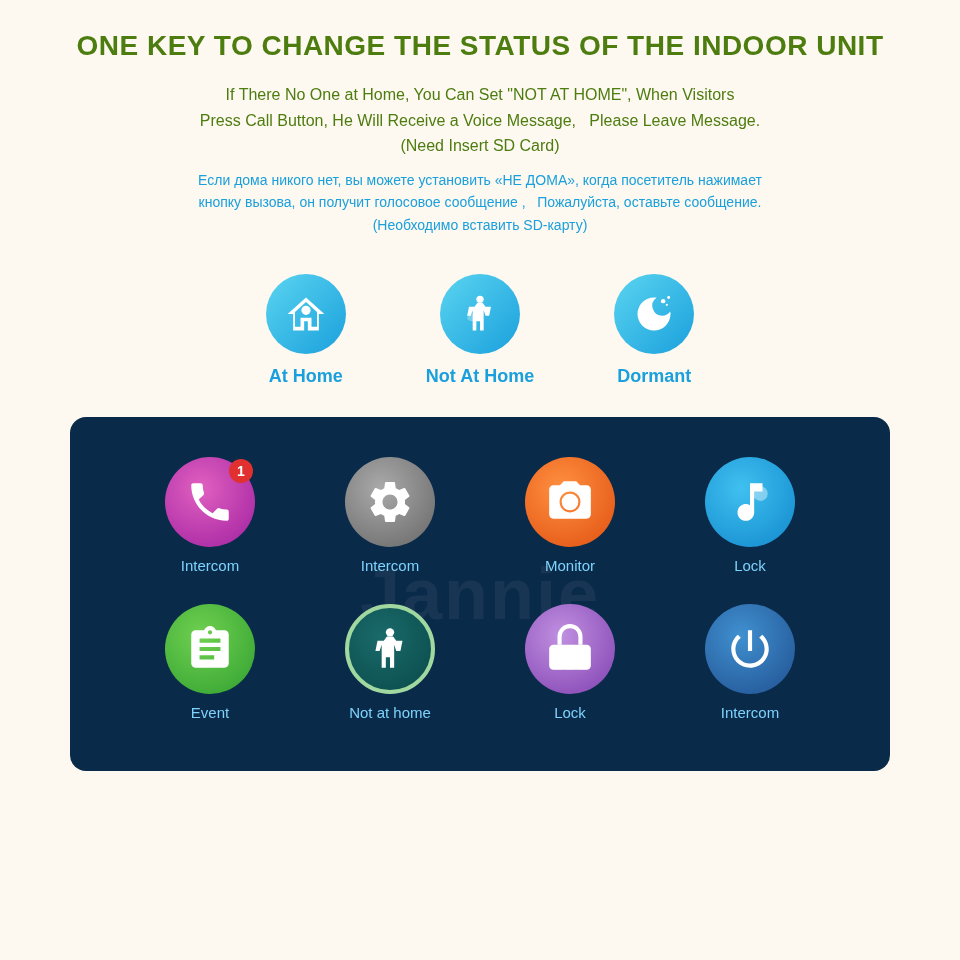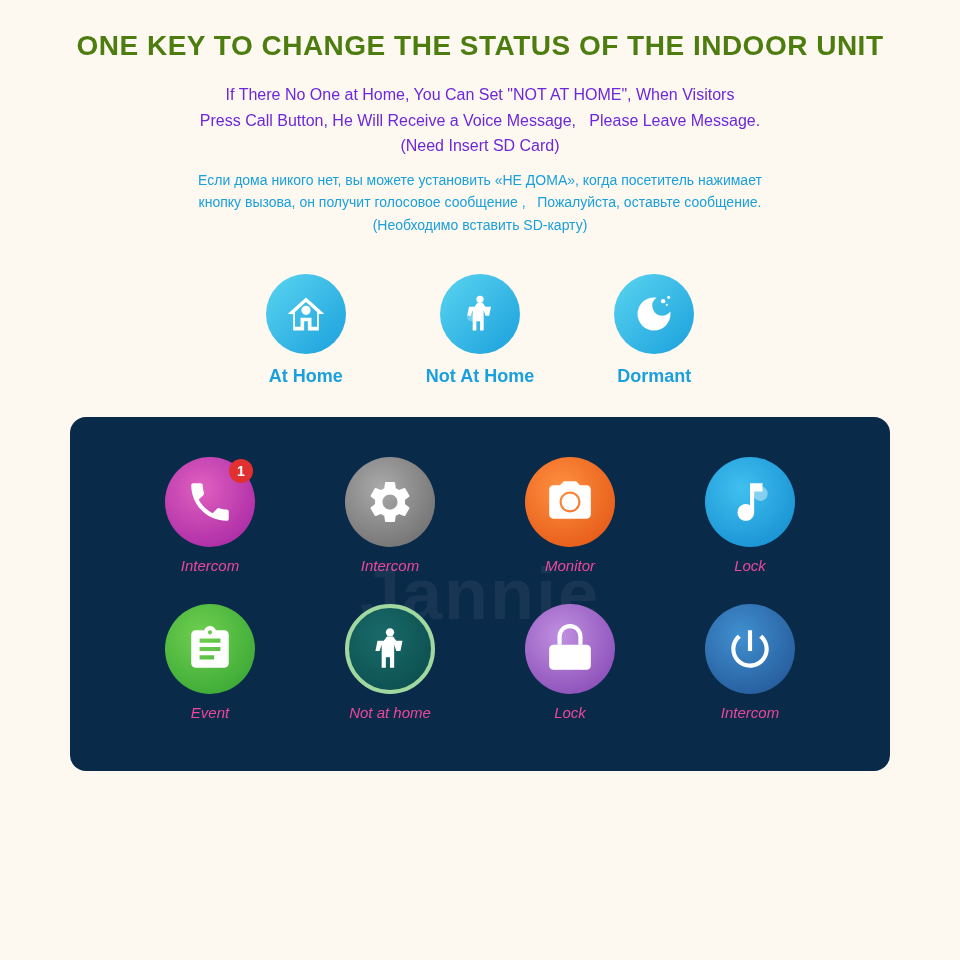--- a/index.html
+++ b/index.html
@@ -18,21 +18,21 @@
       font-size: 28px;
       font-weight: bold;
       color: #4d7c0f;
       text-align: center;
       margin-bottom: 20px;
       letter-spacing: 0.5px;
     }
 
     .description-en {
       font-size: 16px;
-      color: #6d28d9;
+      color: #4d7c0f;
       text-align: center;
       line-height: 1.6;
       margin-bottom: 10px;
     }
 
     .description-ru {
       font-size: 14px;
       color: #1aa0dc;
       text-align: center;
       line-height: 1.6;
@@ -150,24 +150,23 @@
       font-weight: bold;
       width: 24px;
       height: 24px;
       border-radius: 50%;
       display: flex;
       align-items: center;
       justify-content: center;
     }
 
     .app-label {
-      color: #ec4899;
+      color: #7dd3fc;
       font-size: 15px;
       text-align: center;
-      font-style: italic;
     }
   </style>
 </head>
 <body>
 
 <h1 class="main-title">ONE KEY TO CHANGE THE STATUS OF THE INDOOR UNIT</h1>
 
 <p class="description-en">
   If There No One at Home, You Can Set "NOT AT HOME", When Visitors<br>
   Press Call Button, He Will Receive a Voice Message,&nbsp;&nbsp;&nbsp;Please Leave Message.<br>

